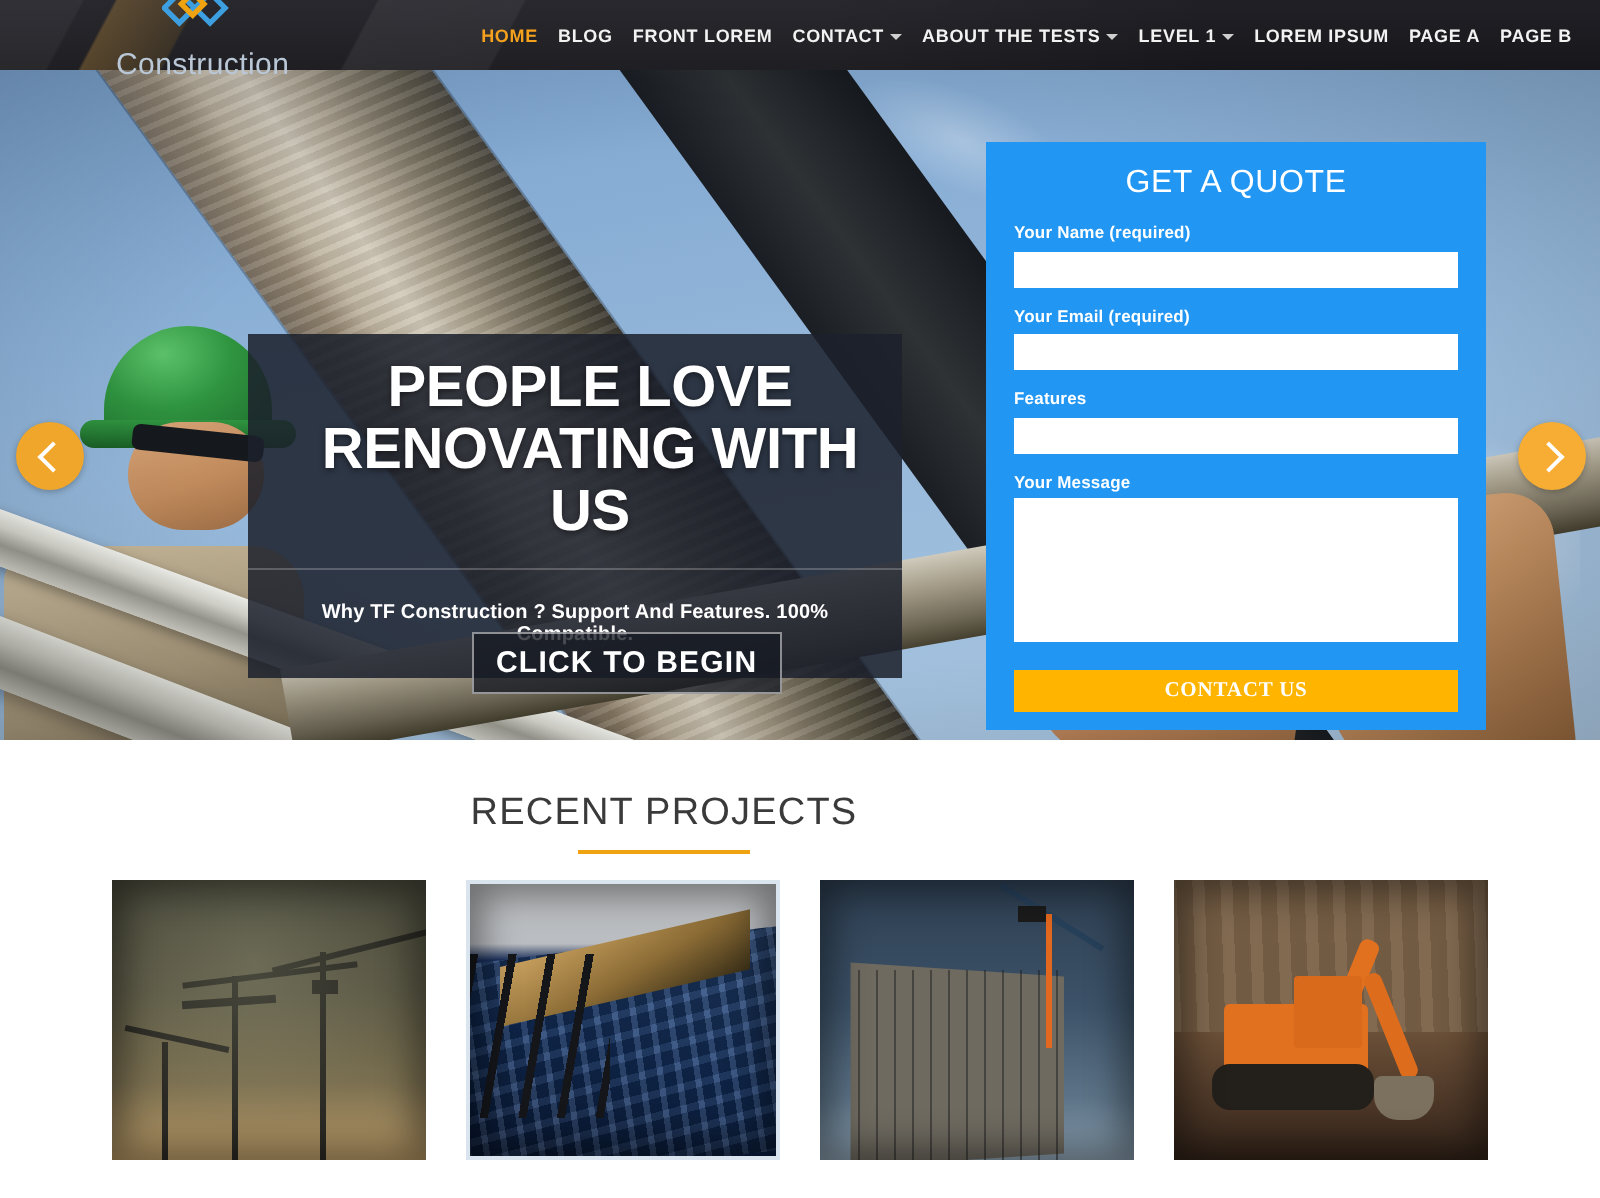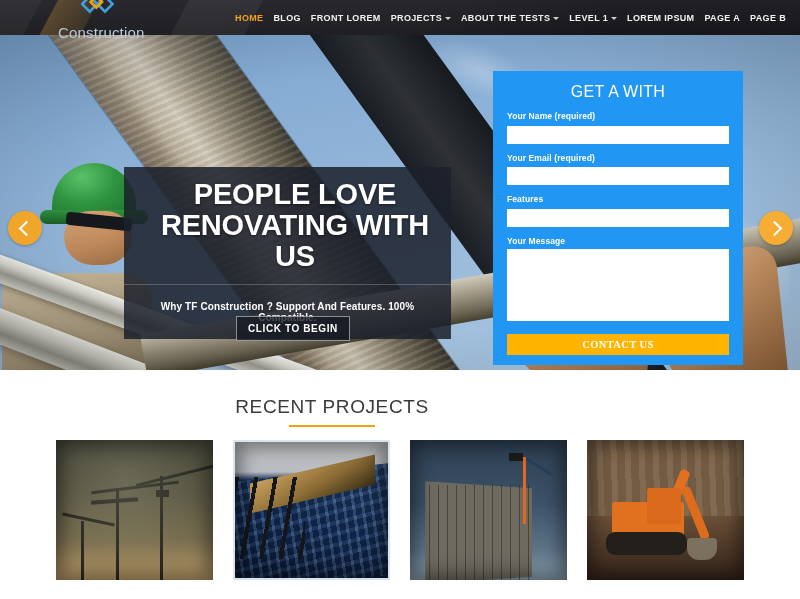--- a/index.html
+++ b/index.html
@@ -270,21 +270,21 @@
     margin: 0;
     letter-spacing: .1px;
   }
   .hero-cta {
     position: absolute;
     left: 236px; top: 281px;
     z-index: 13;
     background: rgba(22,26,34,.78);
     border: 1px solid rgba(255,255,255,.5);
     color: #ffffff;
-    font-size: 10px;
+    font-size: 15px;
     font-weight: bold;
     letter-spacing: .6px;
     padding: 6px 11px;
     cursor: pointer;
   }
 
   
   .slider-arrow {
     position: absolute;
     top: 176px;
@@ -500,21 +500,21 @@
     <span class="nav-item active">
         <span>HOME</span>
       </span>
     <span class="nav-item">
         <span>BLOG</span>
       </span>
     <span class="nav-item">
         <span>FRONT LOREM</span>
       </span>
     <span class="nav-item">
-        <span>PROJECTS</span>
+        <span>CONTACT</span>
         <i class="caret"></i>
       </span>
     <span class="nav-item">
         <span>ABOUT THE TESTS</span>
         <i class="caret"></i>
       </span>
     <span class="nav-item">
         <span>LEVEL 1</span>
         <i class="caret"></i>
       </span>
@@ -560,21 +560,21 @@
   <div class="slider-arrow prev">
     <i class="chev left"></i>
   </div>
   <div class="slider-arrow next">
     <i class="chev right"></i>
   </div>
 
 </div>
 
 <div class="quote-form">
-  <div class="quote-title">GET A WITH</div>
+  <div class="quote-title">GET A QUOTE</div>
 
   <label class="field-label">Your Name (required)</label>
   <input class="field-input" type="text" placeholder="" style="">
 
   <label class="field-label">Your Email (required)</label>
   <input class="field-input" type="text" placeholder="" style="">
 
   <label class="field-label">Features</label>
   <input class="field-input" type="text" placeholder="" style="">
 

